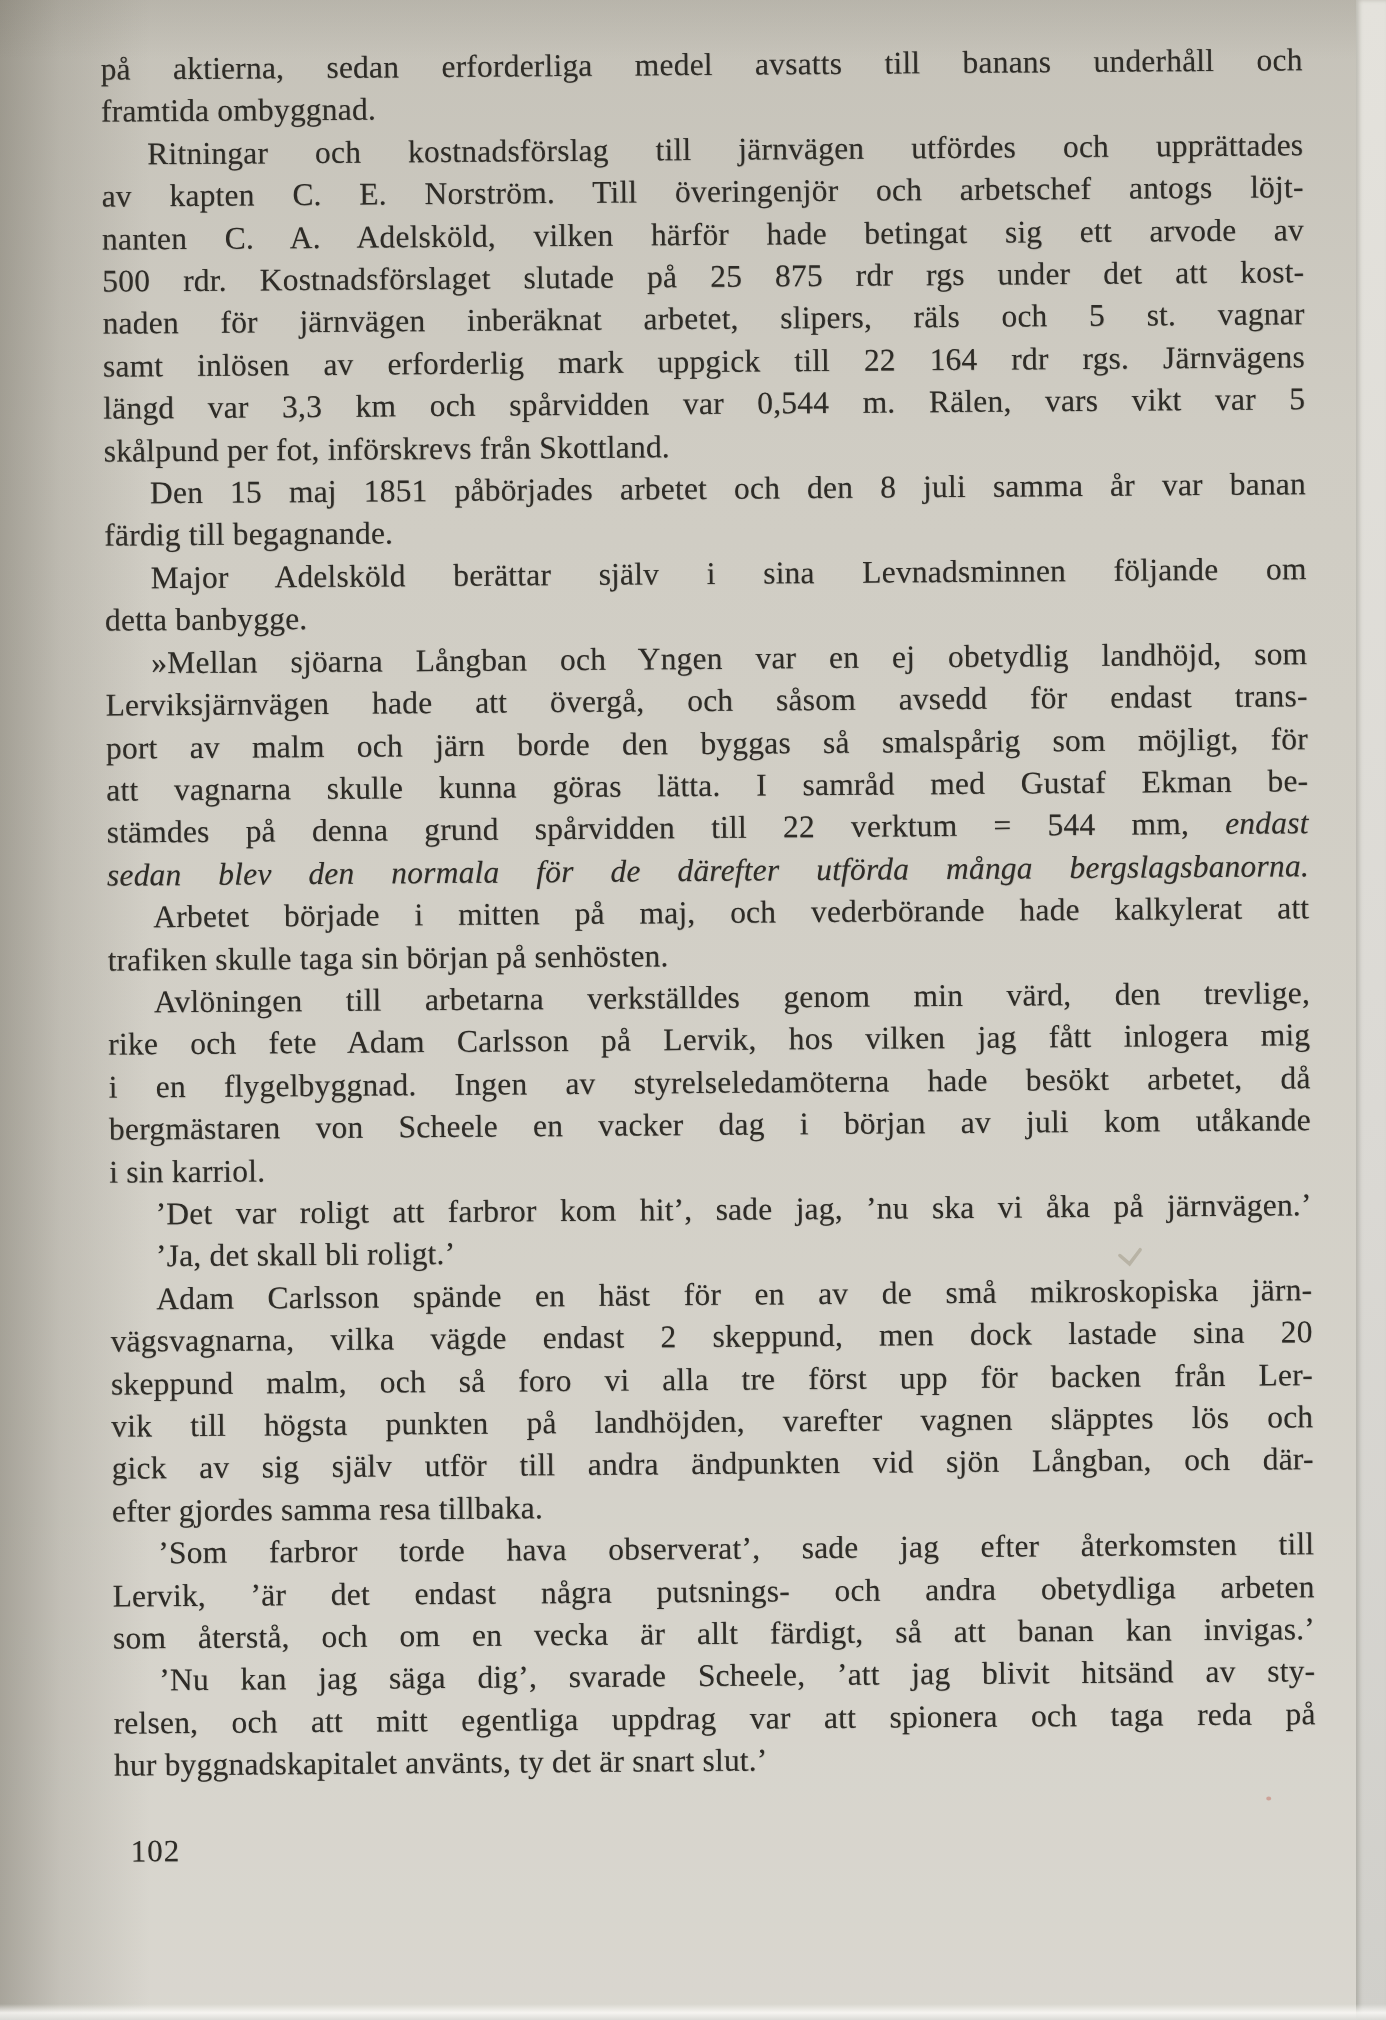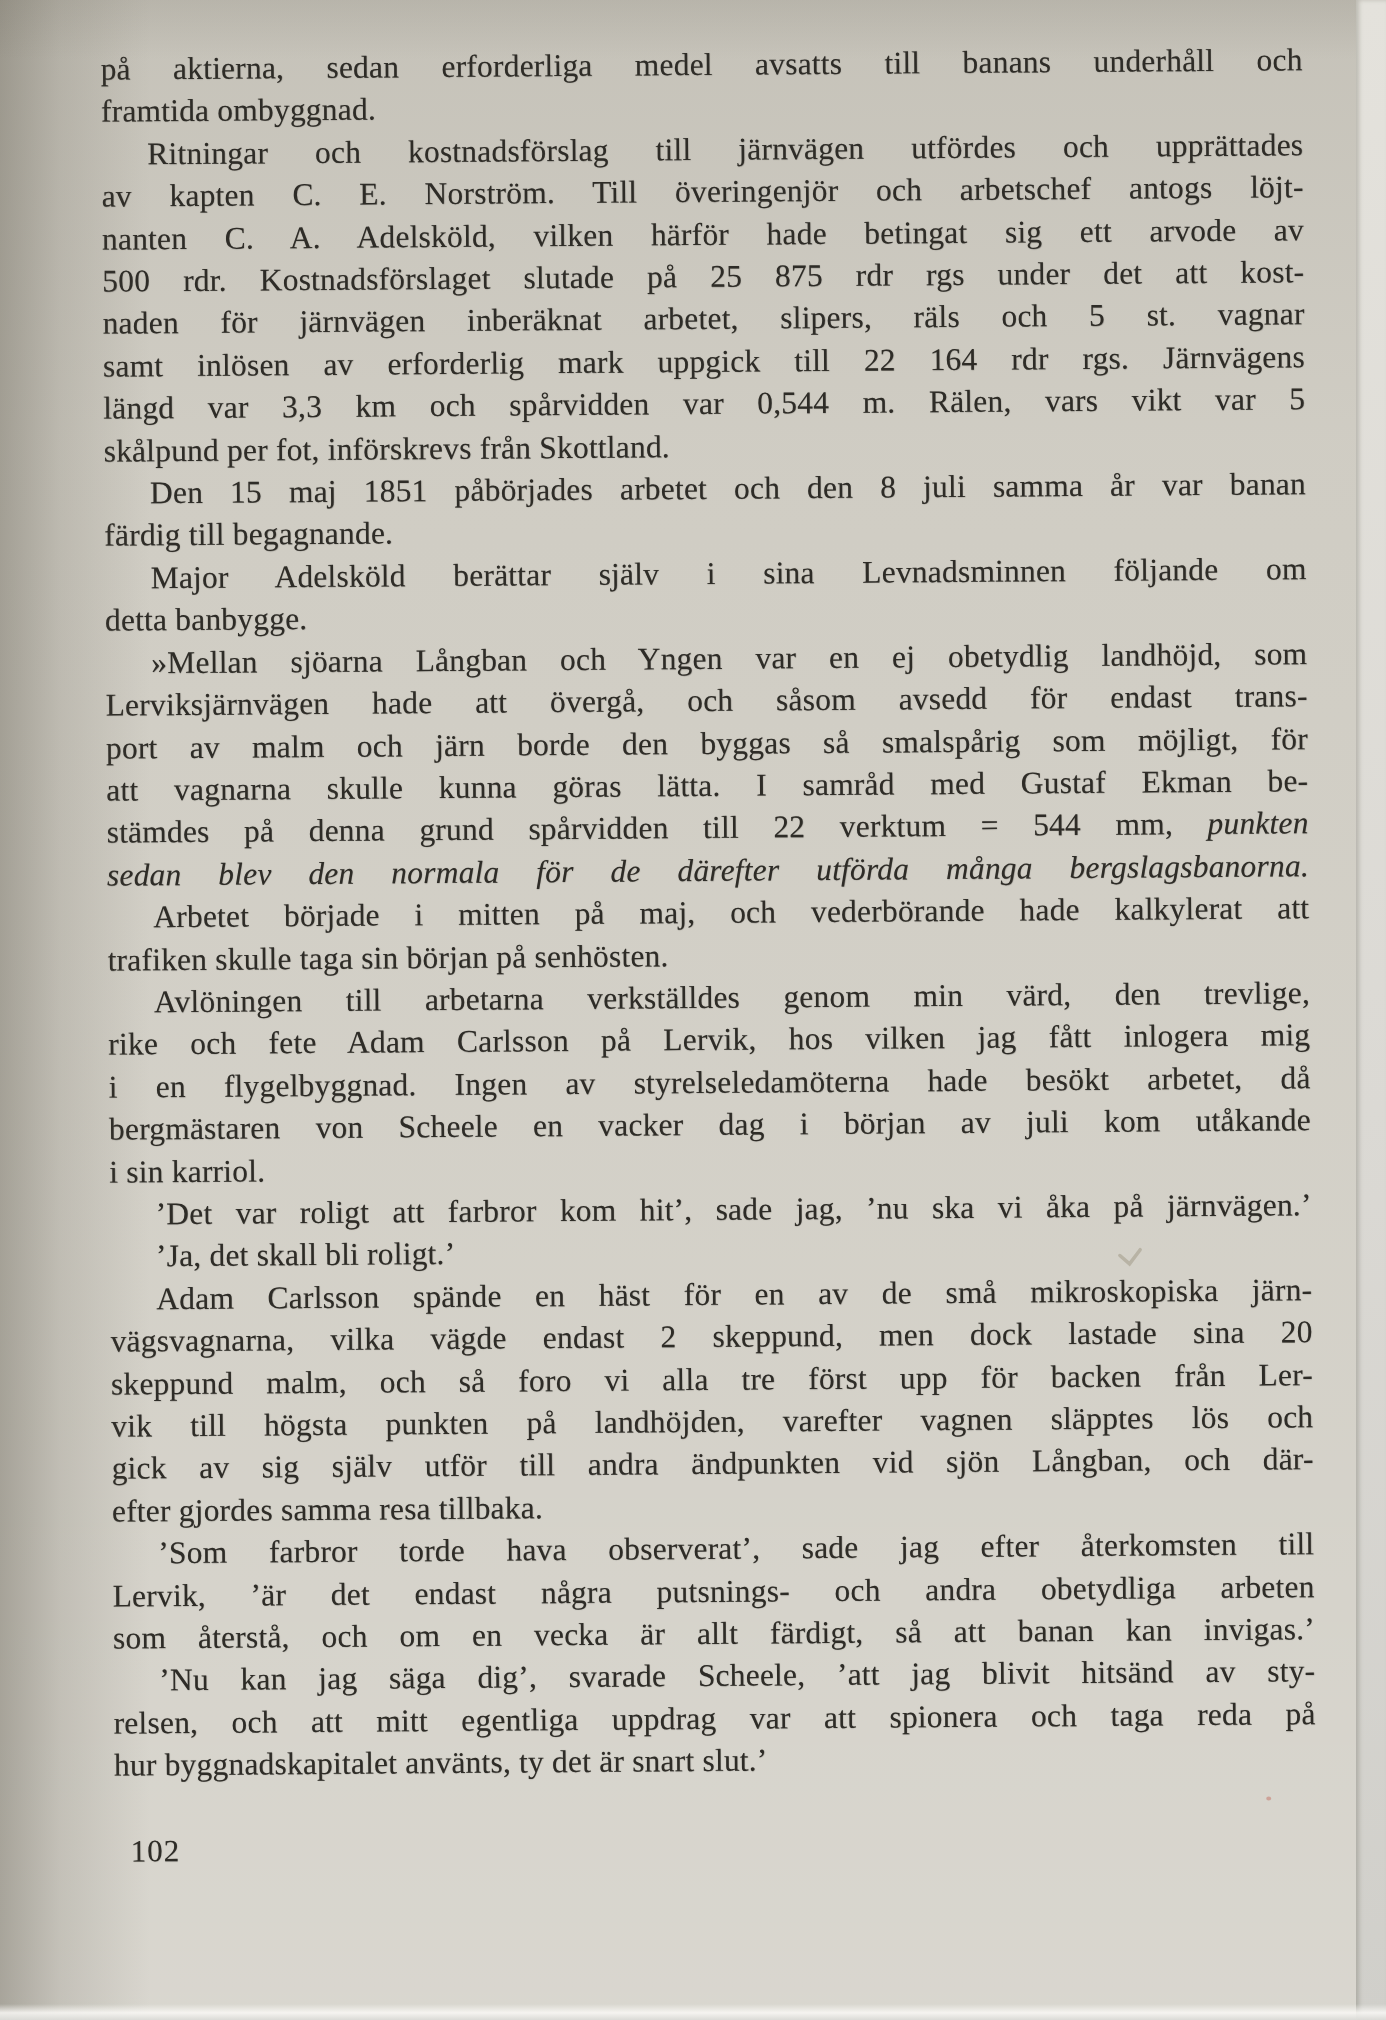--- a/index.html
+++ b/index.html
@@ -86,21 +86,21 @@
       </div>
       <div class="para">
         <div class="line indent"><span>Major Adelsköld berättar själv i sina Levnadsminnen följande om</span></div>
         <div class="line end"><span>detta banbygge.</span></div>
       </div>
       <div class="para">
         <div class="line indent"><span>»Mellan sjöarna Långban och Yngen var en ej obetydlig landhöjd, som</span></div>
         <div class="line"><span>Lerviksjärnvägen hade att övergå, och såsom avsedd för endast trans-</span></div>
         <div class="line"><span>port av malm och järn borde den byggas så smalspårig som möjligt, för</span></div>
         <div class="line"><span>att vagnarna skulle kunna göras lätta. I samråd med Gustaf Ekman be-</span></div>
-        <div class="line"><span>stämdes på denna grund spårvidden till 22 verktum = 544 mm, </span><span class="it">punkten</span></div>
+        <div class="line"><span>stämdes på denna grund spårvidden till 22 verktum = 544 mm, </span><span class="it">endast</span></div>
         <div class="line"><span class="it">sedan blev den normala för de därefter utförda många bergslagsbanorna.</span></div>
       </div>
       <div class="para">
         <div class="line indent"><span>Arbetet började i mitten på maj, och vederbörande hade kalkylerat att</span></div>
         <div class="line end"><span>trafiken skulle taga sin början på senhösten.</span></div>
       </div>
       <div class="para">
         <div class="line indent"><span>Avlöningen till arbetarna verkställdes genom min värd, den trevlige,</span></div>
         <div class="line"><span>rike och fete Adam Carlsson på Lervik, hos vilken jag fått inlogera mig</span></div>
         <div class="line"><span>i en flygelbyggnad. Ingen av styrelseledamöterna hade besökt arbetet, då</span></div>

